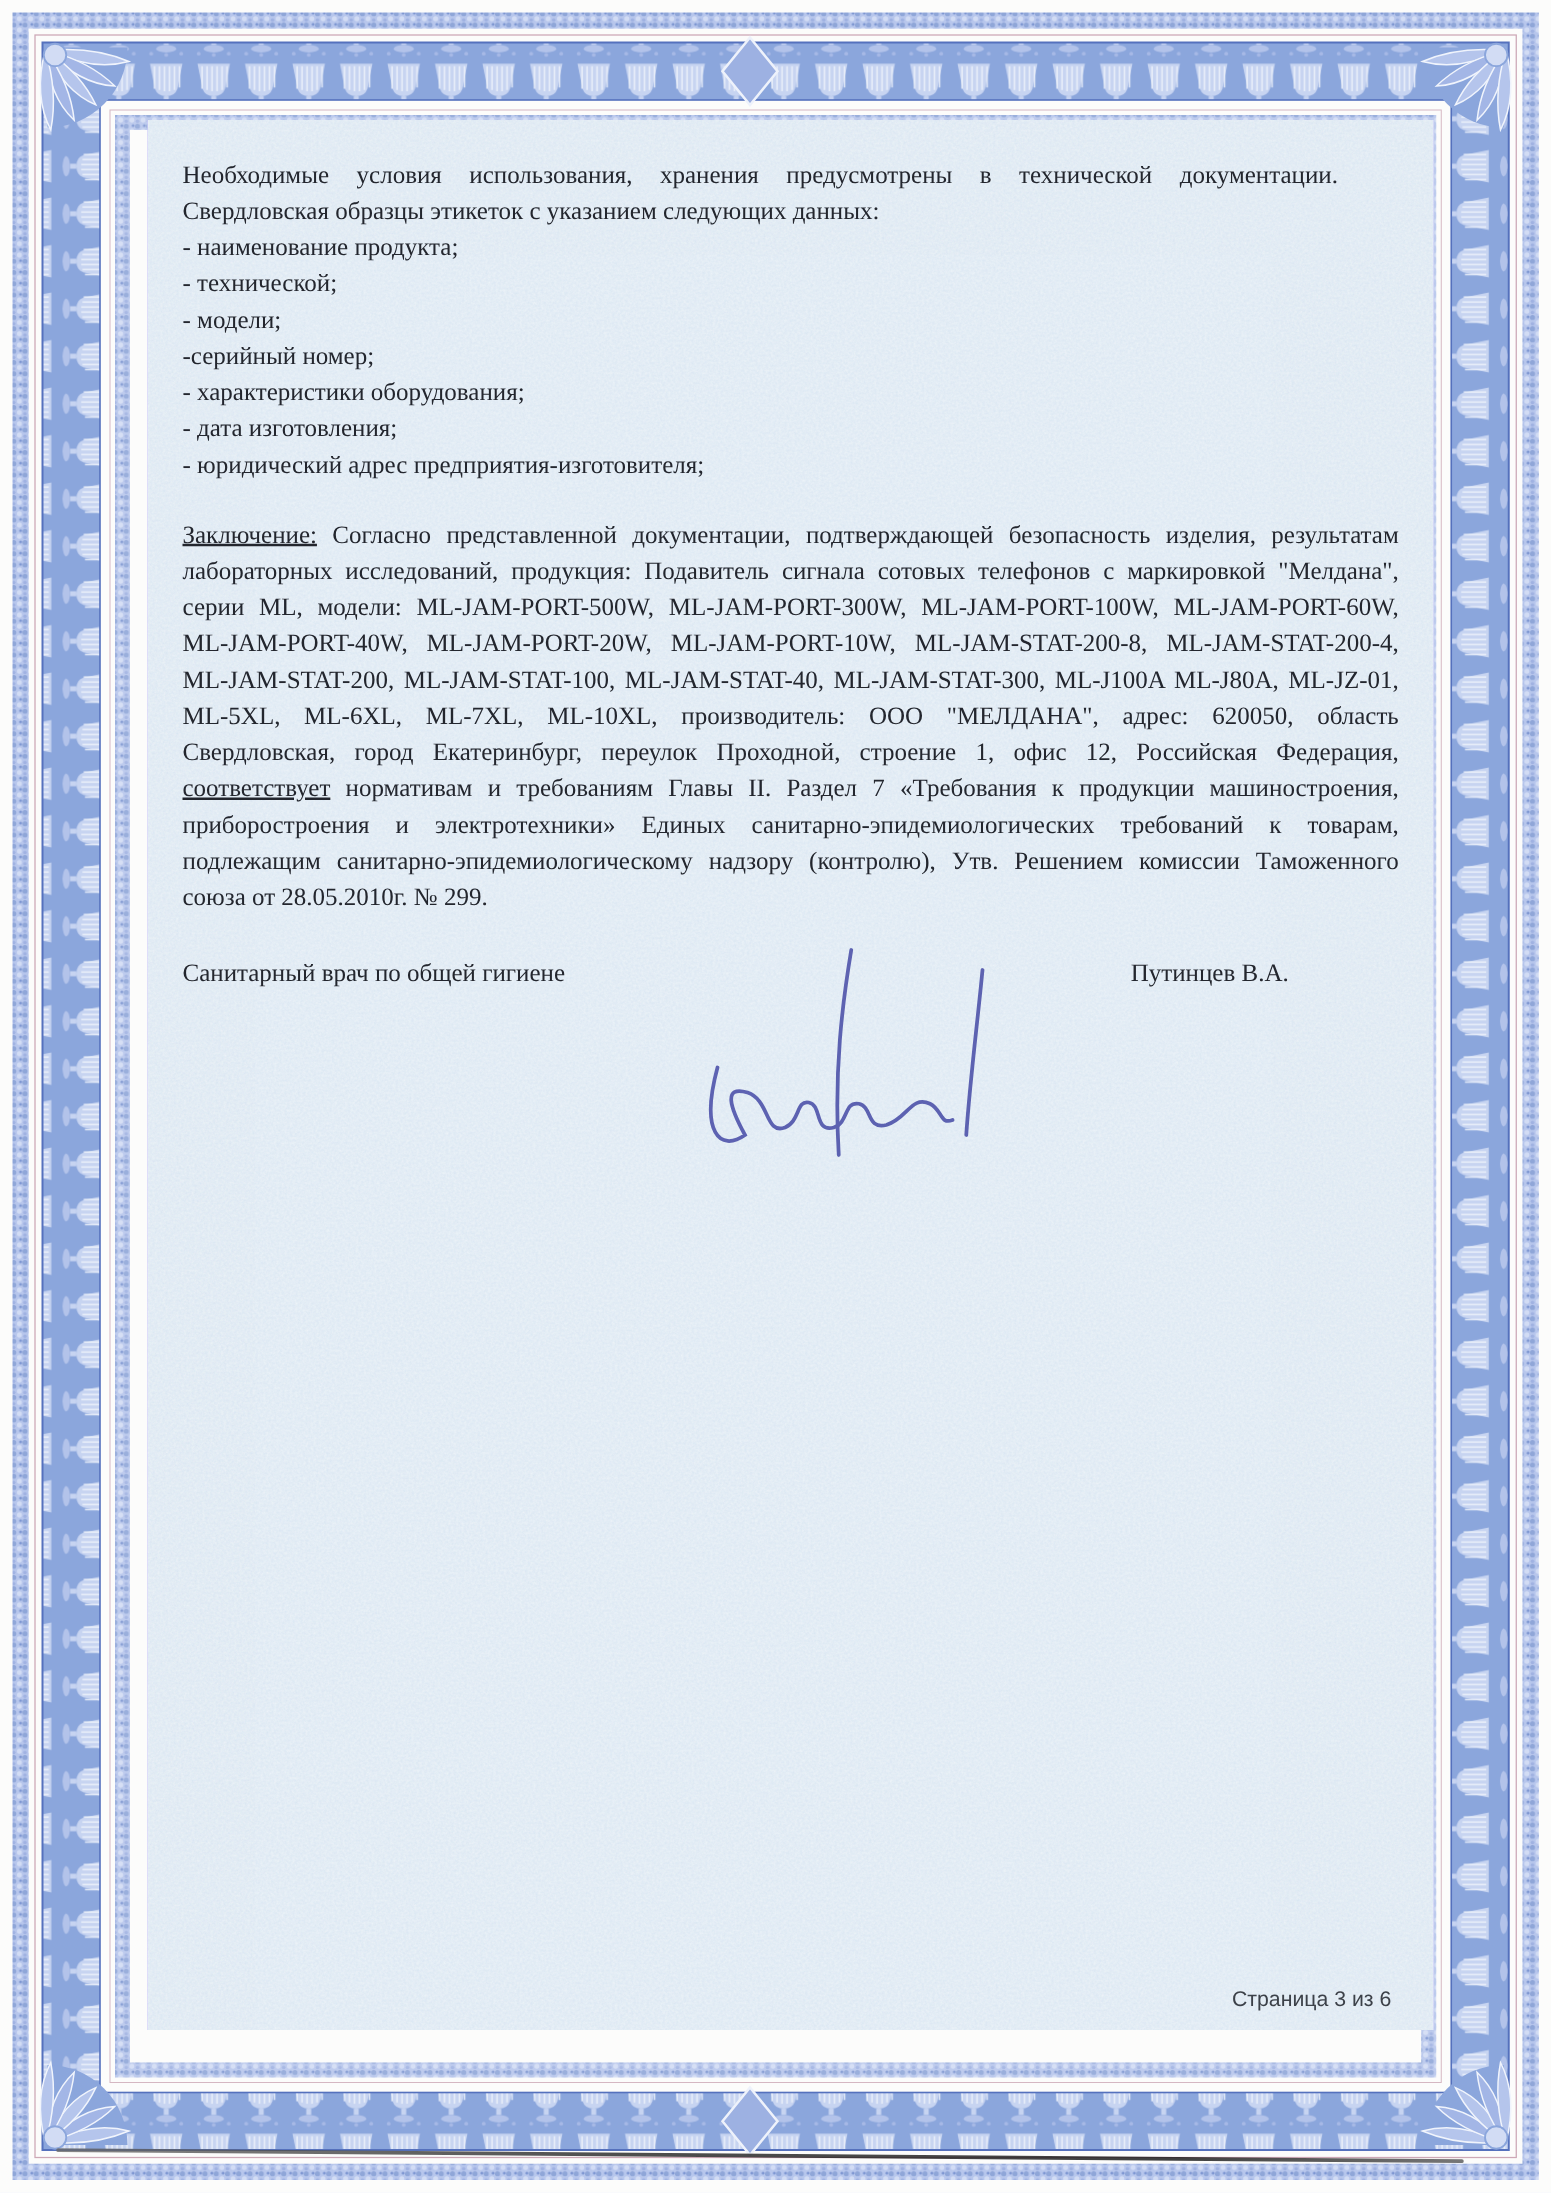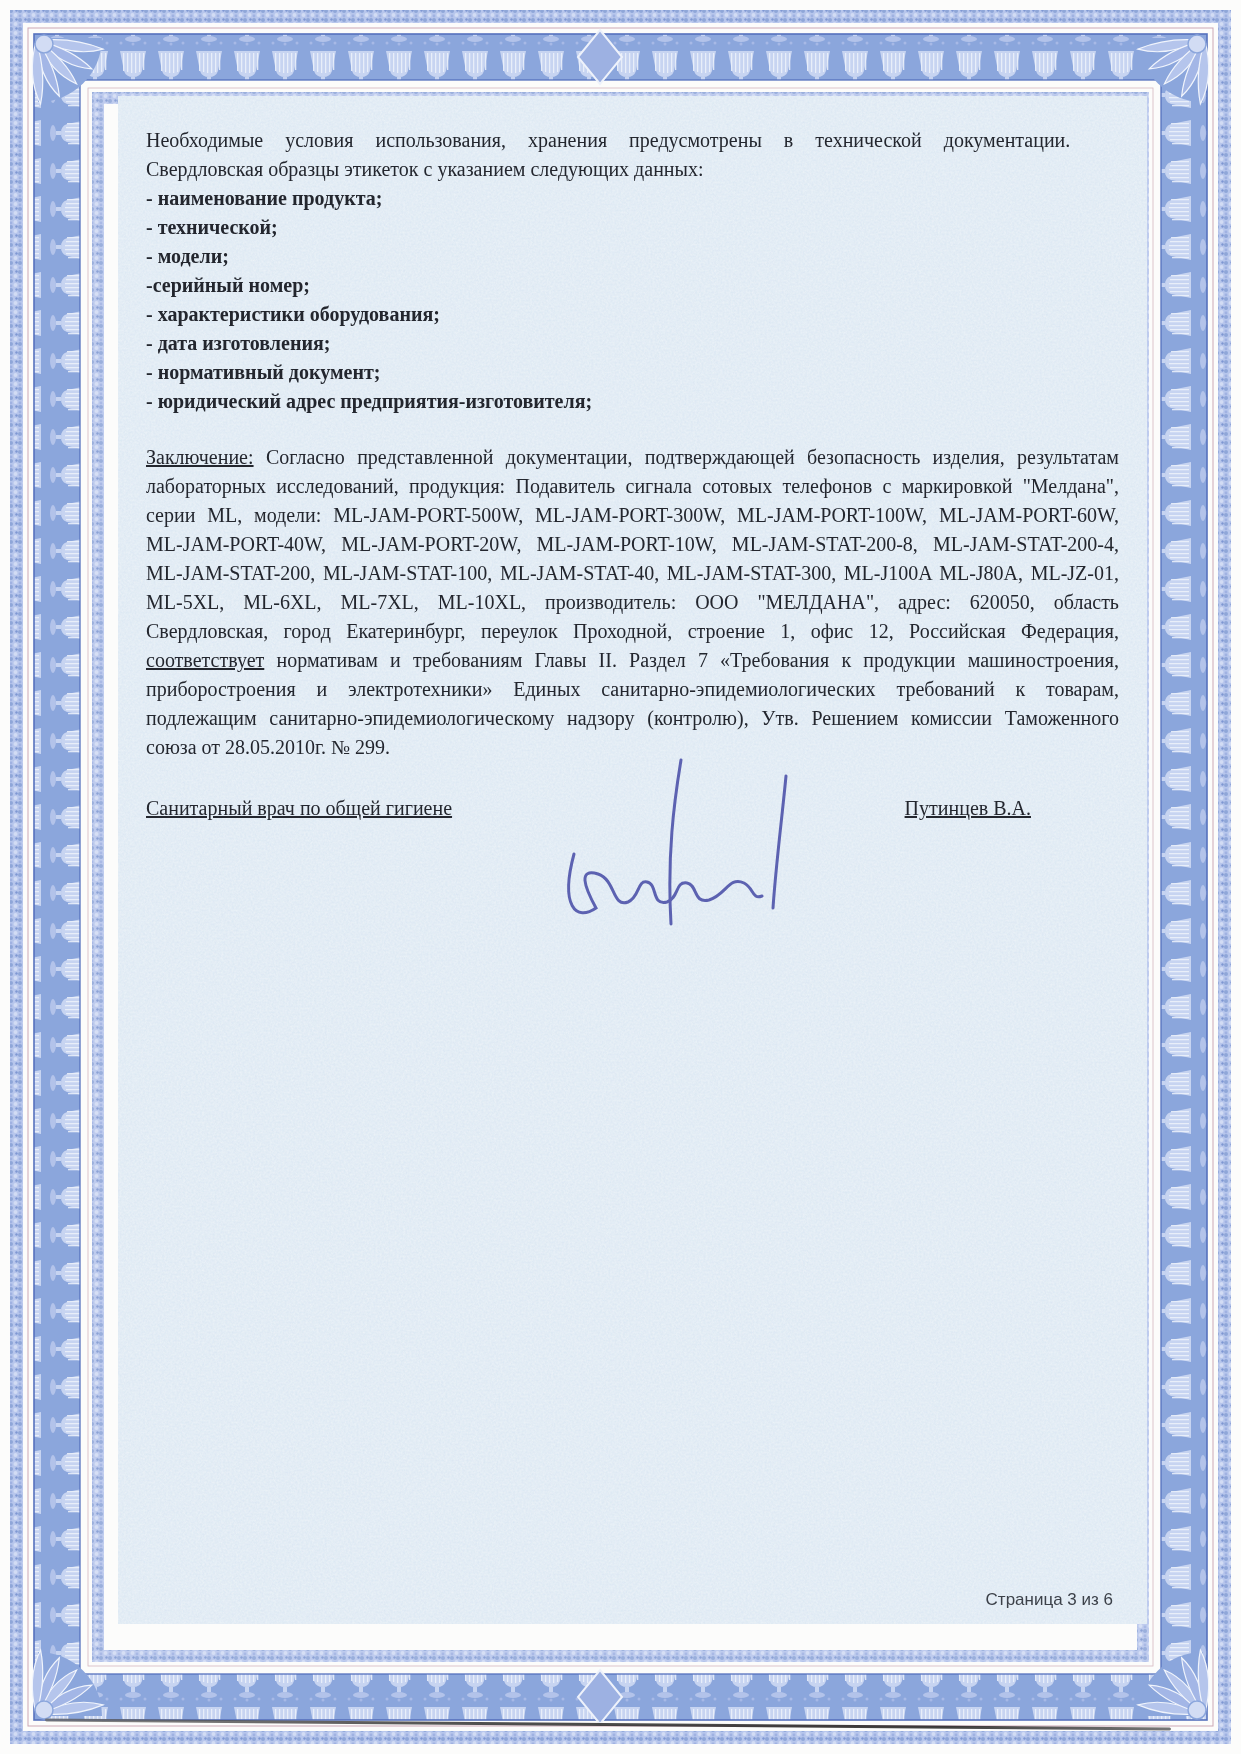--- a/index.html
+++ b/index.html
@@ -32,28 +32,27 @@
     position:absolute;left:0;top:0;width:100%;height:100%;
     padding:30px 28px 0 28px;
     box-sizing:border-box;
     color:#23262e;
     font-size:20px;
     line-height:29px;
   }
   p{margin:0;}
   .just{text-align:justify;}
   .intro{word-spacing:17px;}
-  .list-item{white-space:pre;font-weight:bold;}
+  .list-item{white-space:pre;}
   .gap{height:27px;}
   .bu{font-weight:normal;text-decoration:underline;}
   .sig-row{
     display:flex;
     margin-top:32px;
     align-items:baseline;
-    text-decoration:underline;
   }
   .sig-name{margin-left:auto;margin-right:88px;}
   .signature-svg{
     position:absolute;
     left:400px;top:660px;
     width:300px;height:195px;
     pointer-events:none;
   }
   .page-footer{
     position:absolute;
@@ -166,21 +165,20 @@
 
     <div class="text-layer">
       <p class="just intro">Необходимые условия использования, хранения предусмотрены в технической документации.</p>
       <p>Свердловская образцы этикеток с указанием следующих данных:</p>
       <p class="list-item">- наименование продукта;</p>
       <p class="list-item">- технической;</p>
       <p class="list-item">- модели;</p>
       <p class="list-item">-серийный номер;</p>
       <p class="list-item">- характеристики оборудования;</p>
       <p class="list-item">- дата изготовления;</p>
-      <p class="list-item">- нормативный документ;</p>
       <p class="list-item">- юридический адрес предприятия-изготовителя;</p>
 
       <div class="gap"></div>
 
       <p class="just"><b class="bu">Заключение:</b><span> Согласно представленной документации, подтверждающей безопасность изделия, результатам лабораторных исследований, продукция: Подавитель сигнала сотовых телефонов с маркировкой "Мелдана", серии ML, модели: ML-JAM-PORT-500W, ML-JAM-PORT-300W, ML-JAM-PORT-100W, ML-JAM-PORT-60W, ML-JAM-PORT-40W, ML-JAM-PORT-20W, ML-JAM-PORT-10W, ML-JAM-STAT-200-8, ML-JAM-STAT-200-4, ML-JAM-STAT-200, ML-JAM-STAT-100, ML-JAM-STAT-40, ML-JAM-STAT-300, ML-J100A ML-J80A, ML-JZ-01, ML-5XL, ML-6XL, ML-7XL, ML-10XL, производитель: ООО "МЕЛДАНА", адрес: 620050, область Свердловская, город Екатеринбург, переулок Проходной, строение 1, офис 12, Российская Федерация, </span><b class="bu">соответствует</b><span> нормативам и требованиям Главы II. Раздел 7 «Требования к продукции машиностроения, приборостроения и электротехники» Единых санитарно-эпидемиологических требований к товарам, подлежащим санитарно-эпидемиологическому надзору (контролю), Утв. Решением комиссии Таможенного союза от 28.05.2010г. № 299.</span></p>
 
       <div class="sig-row">
         <span>Санитарный врач по общей гигиене</span>
         <span class="sig-name">Путинцев В.А.</span>
       </div>

